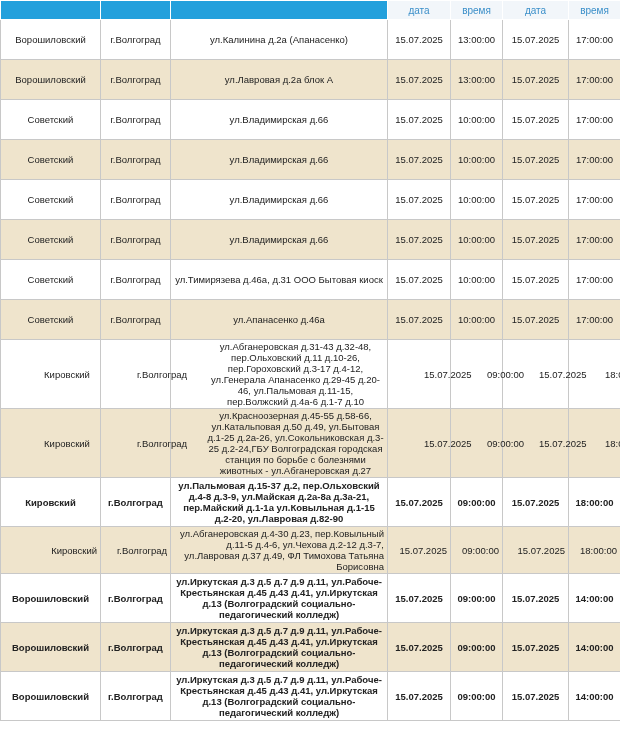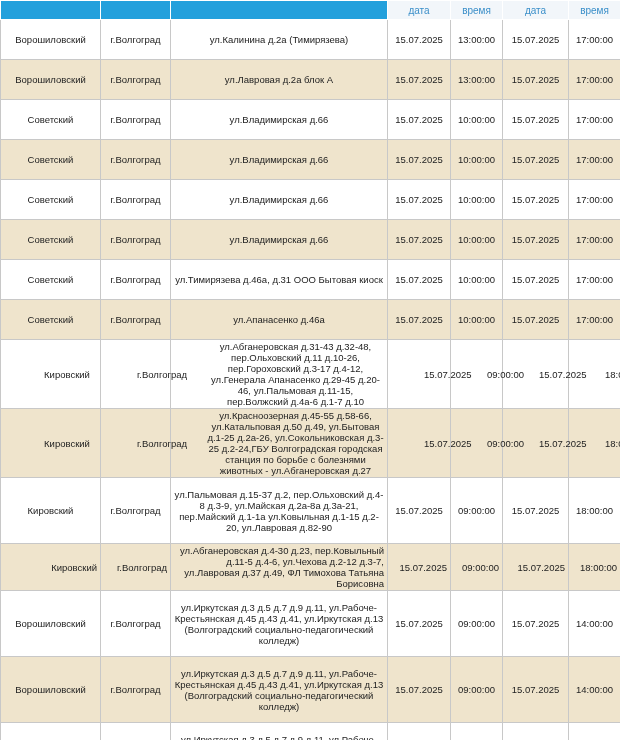--- a/index.html
+++ b/index.html
@@ -43,21 +43,21 @@
     vertical-align: middle;
     padding: 1px 3px;
     line-height: 11px;
     color: #222;
   }
   tbody tr.r-white td { background: #ffffff; }
   tbody tr.r-beige td { background: #efe4cc; }
   tbody tr.h40 td { height: 40px; }
   tbody tr.h54 td { height: 54px; padding-left: 36px; }
   tbody tr.h40b td { height: 39px; text-align: right; }
-  tbody tr.h48 td { height: 66px; }
+  tbody tr.h48 td { height: 49px; font-weight: bold; }
 </style>
 </head>
 <body>
 
 <table class="outage">
   <colgroup>
     <col class="c-dist">
       <col class="c-city">
       <col class="c-street">
     <col class="c-d1">
@@ -73,21 +73,21 @@
       <th>дата</th>
       <th>время</th>
       <th>дата</th>
       <th>время</th>
     </tr>
   </thead>
   <tbody>
     <tr class="r-white h40">
       <td>Ворошиловский</td>
       <td>г.Волгоград</td>
-      <td>ул.Калинина д.2а (Тимирязева)</td>
+      <td>ул.Калинина д.2а (Апанасенко)</td>
       <td>15.07.2025</td>
       <td>13:00:00</td>
       <td>15.07.2025</td>
       <td>17:00:00</td>
     </tr>
     <tr class="r-beige h40">
       <td>Ворошиловский</td>
       <td>г.Волгоград</td>
       <td>ул.Лавровая д.2а блок А</td>
       <td>15.07.2025</td>

